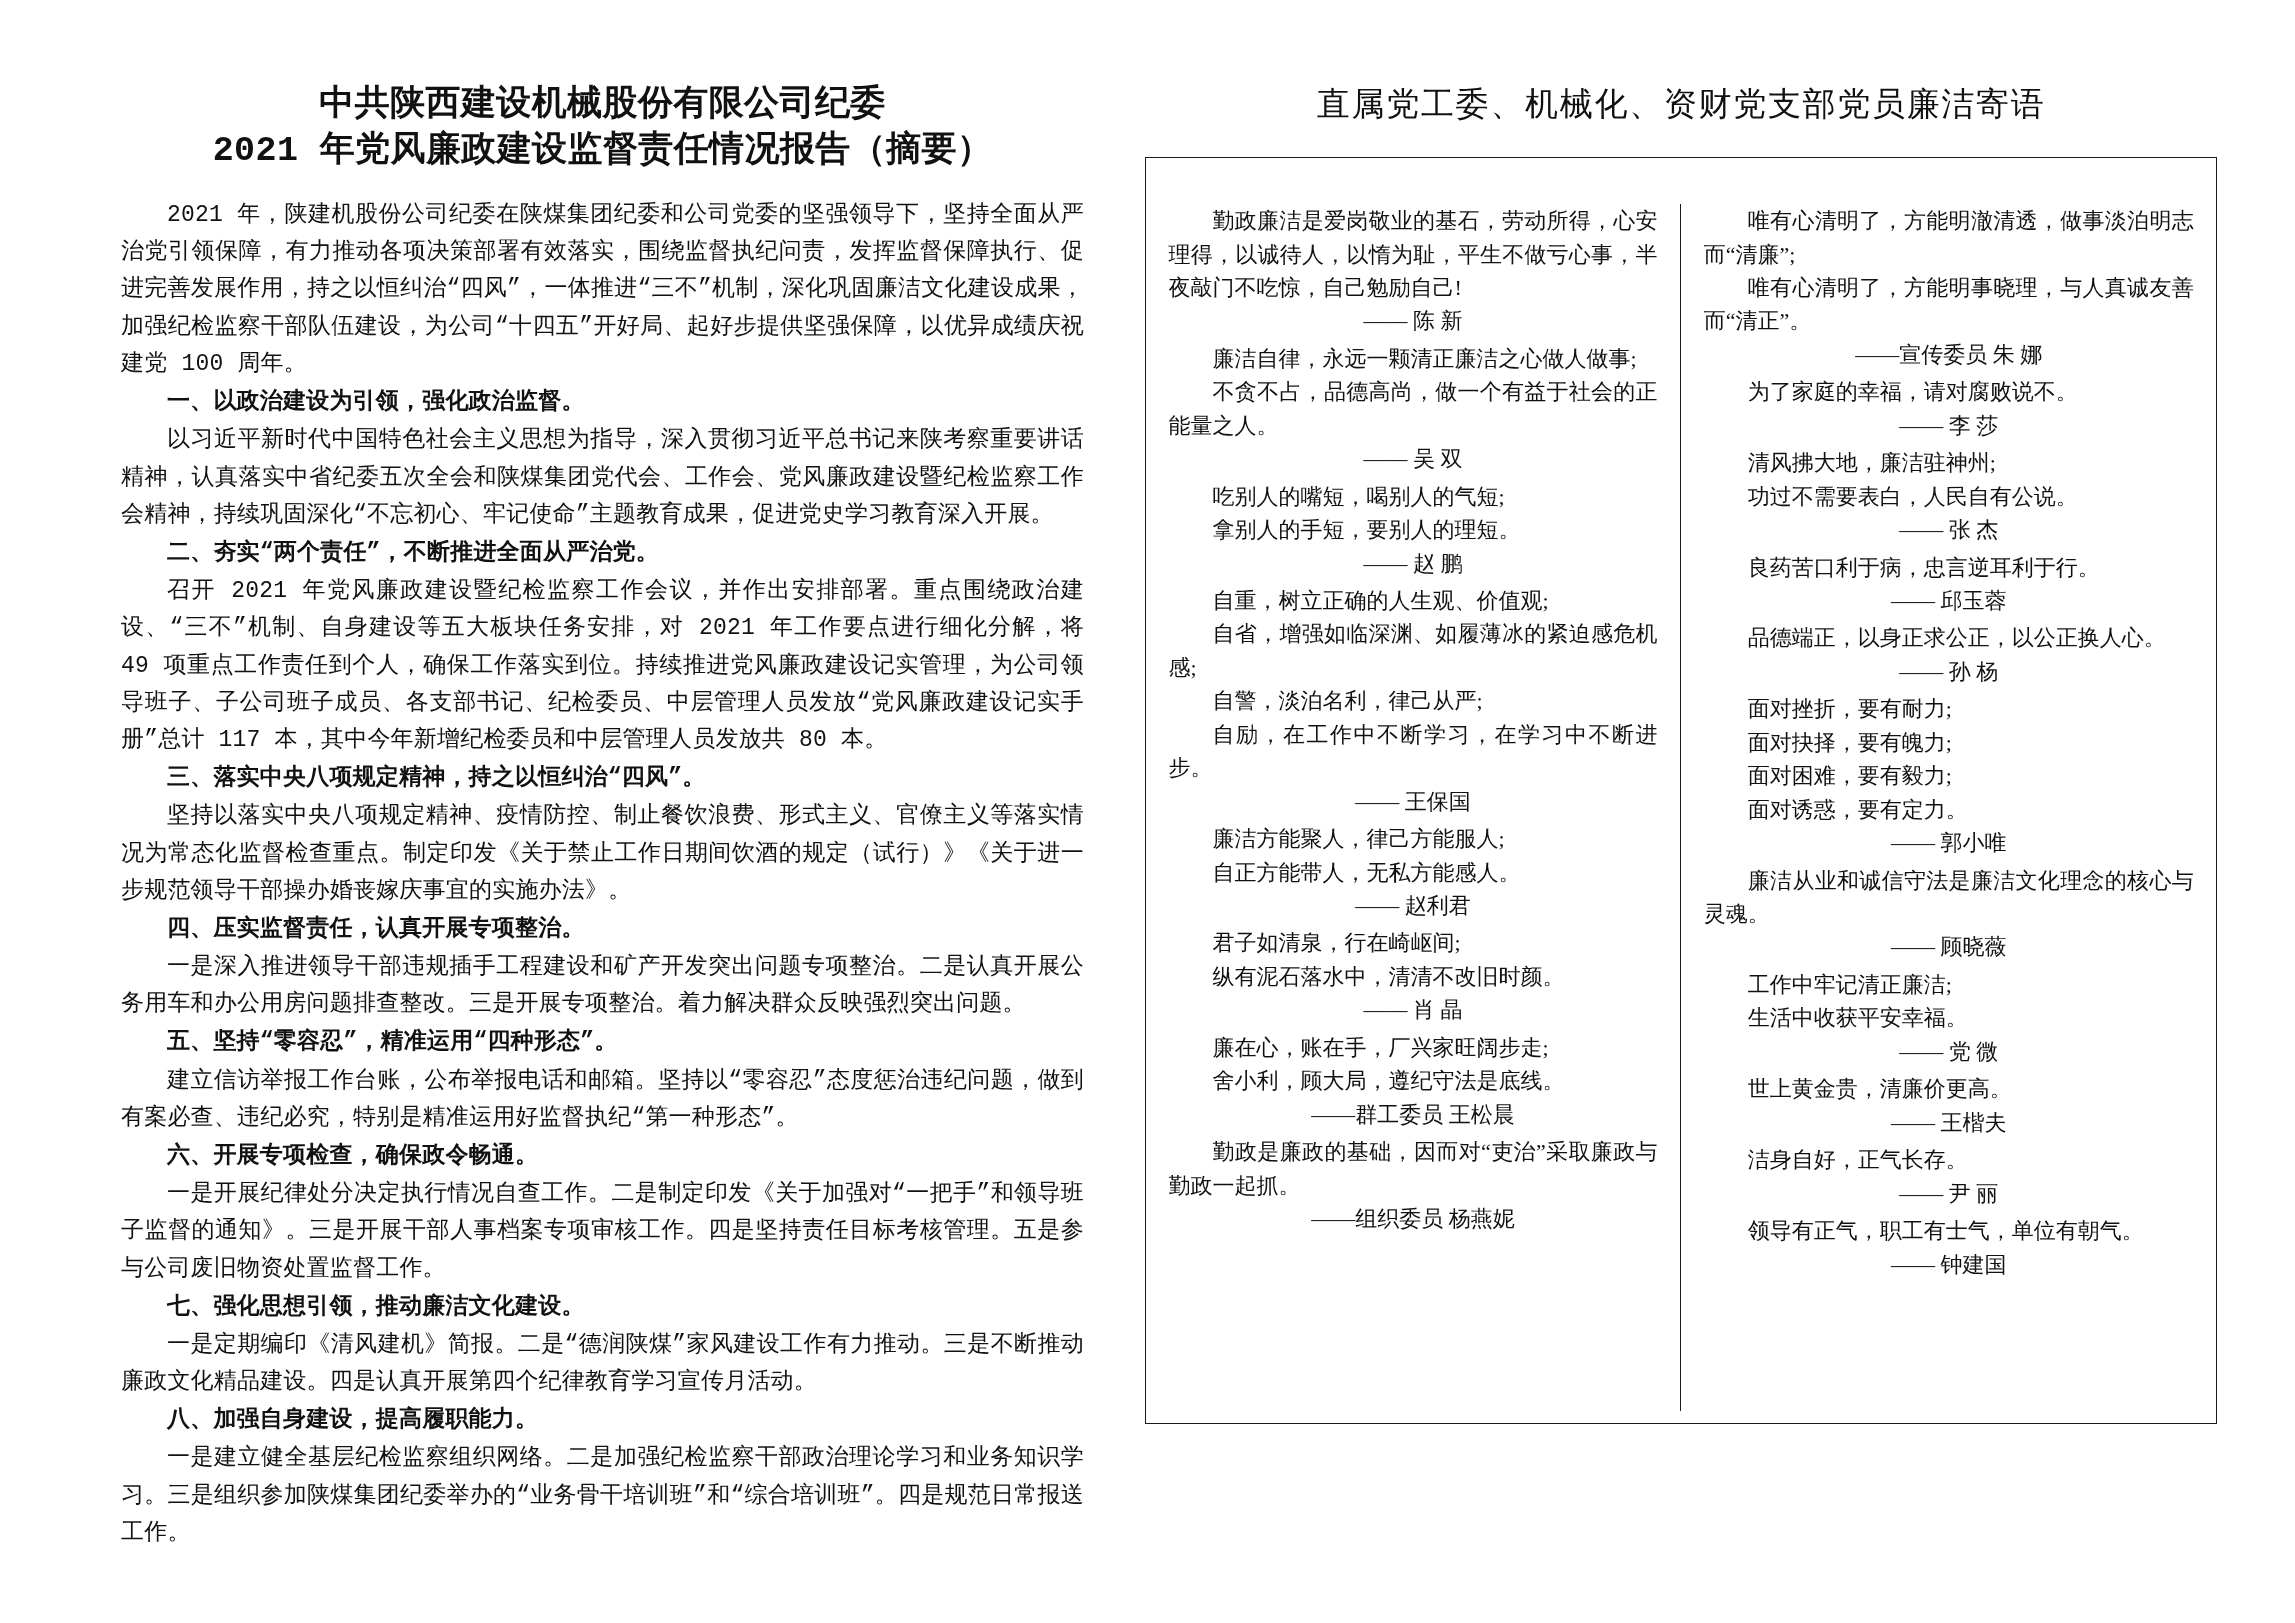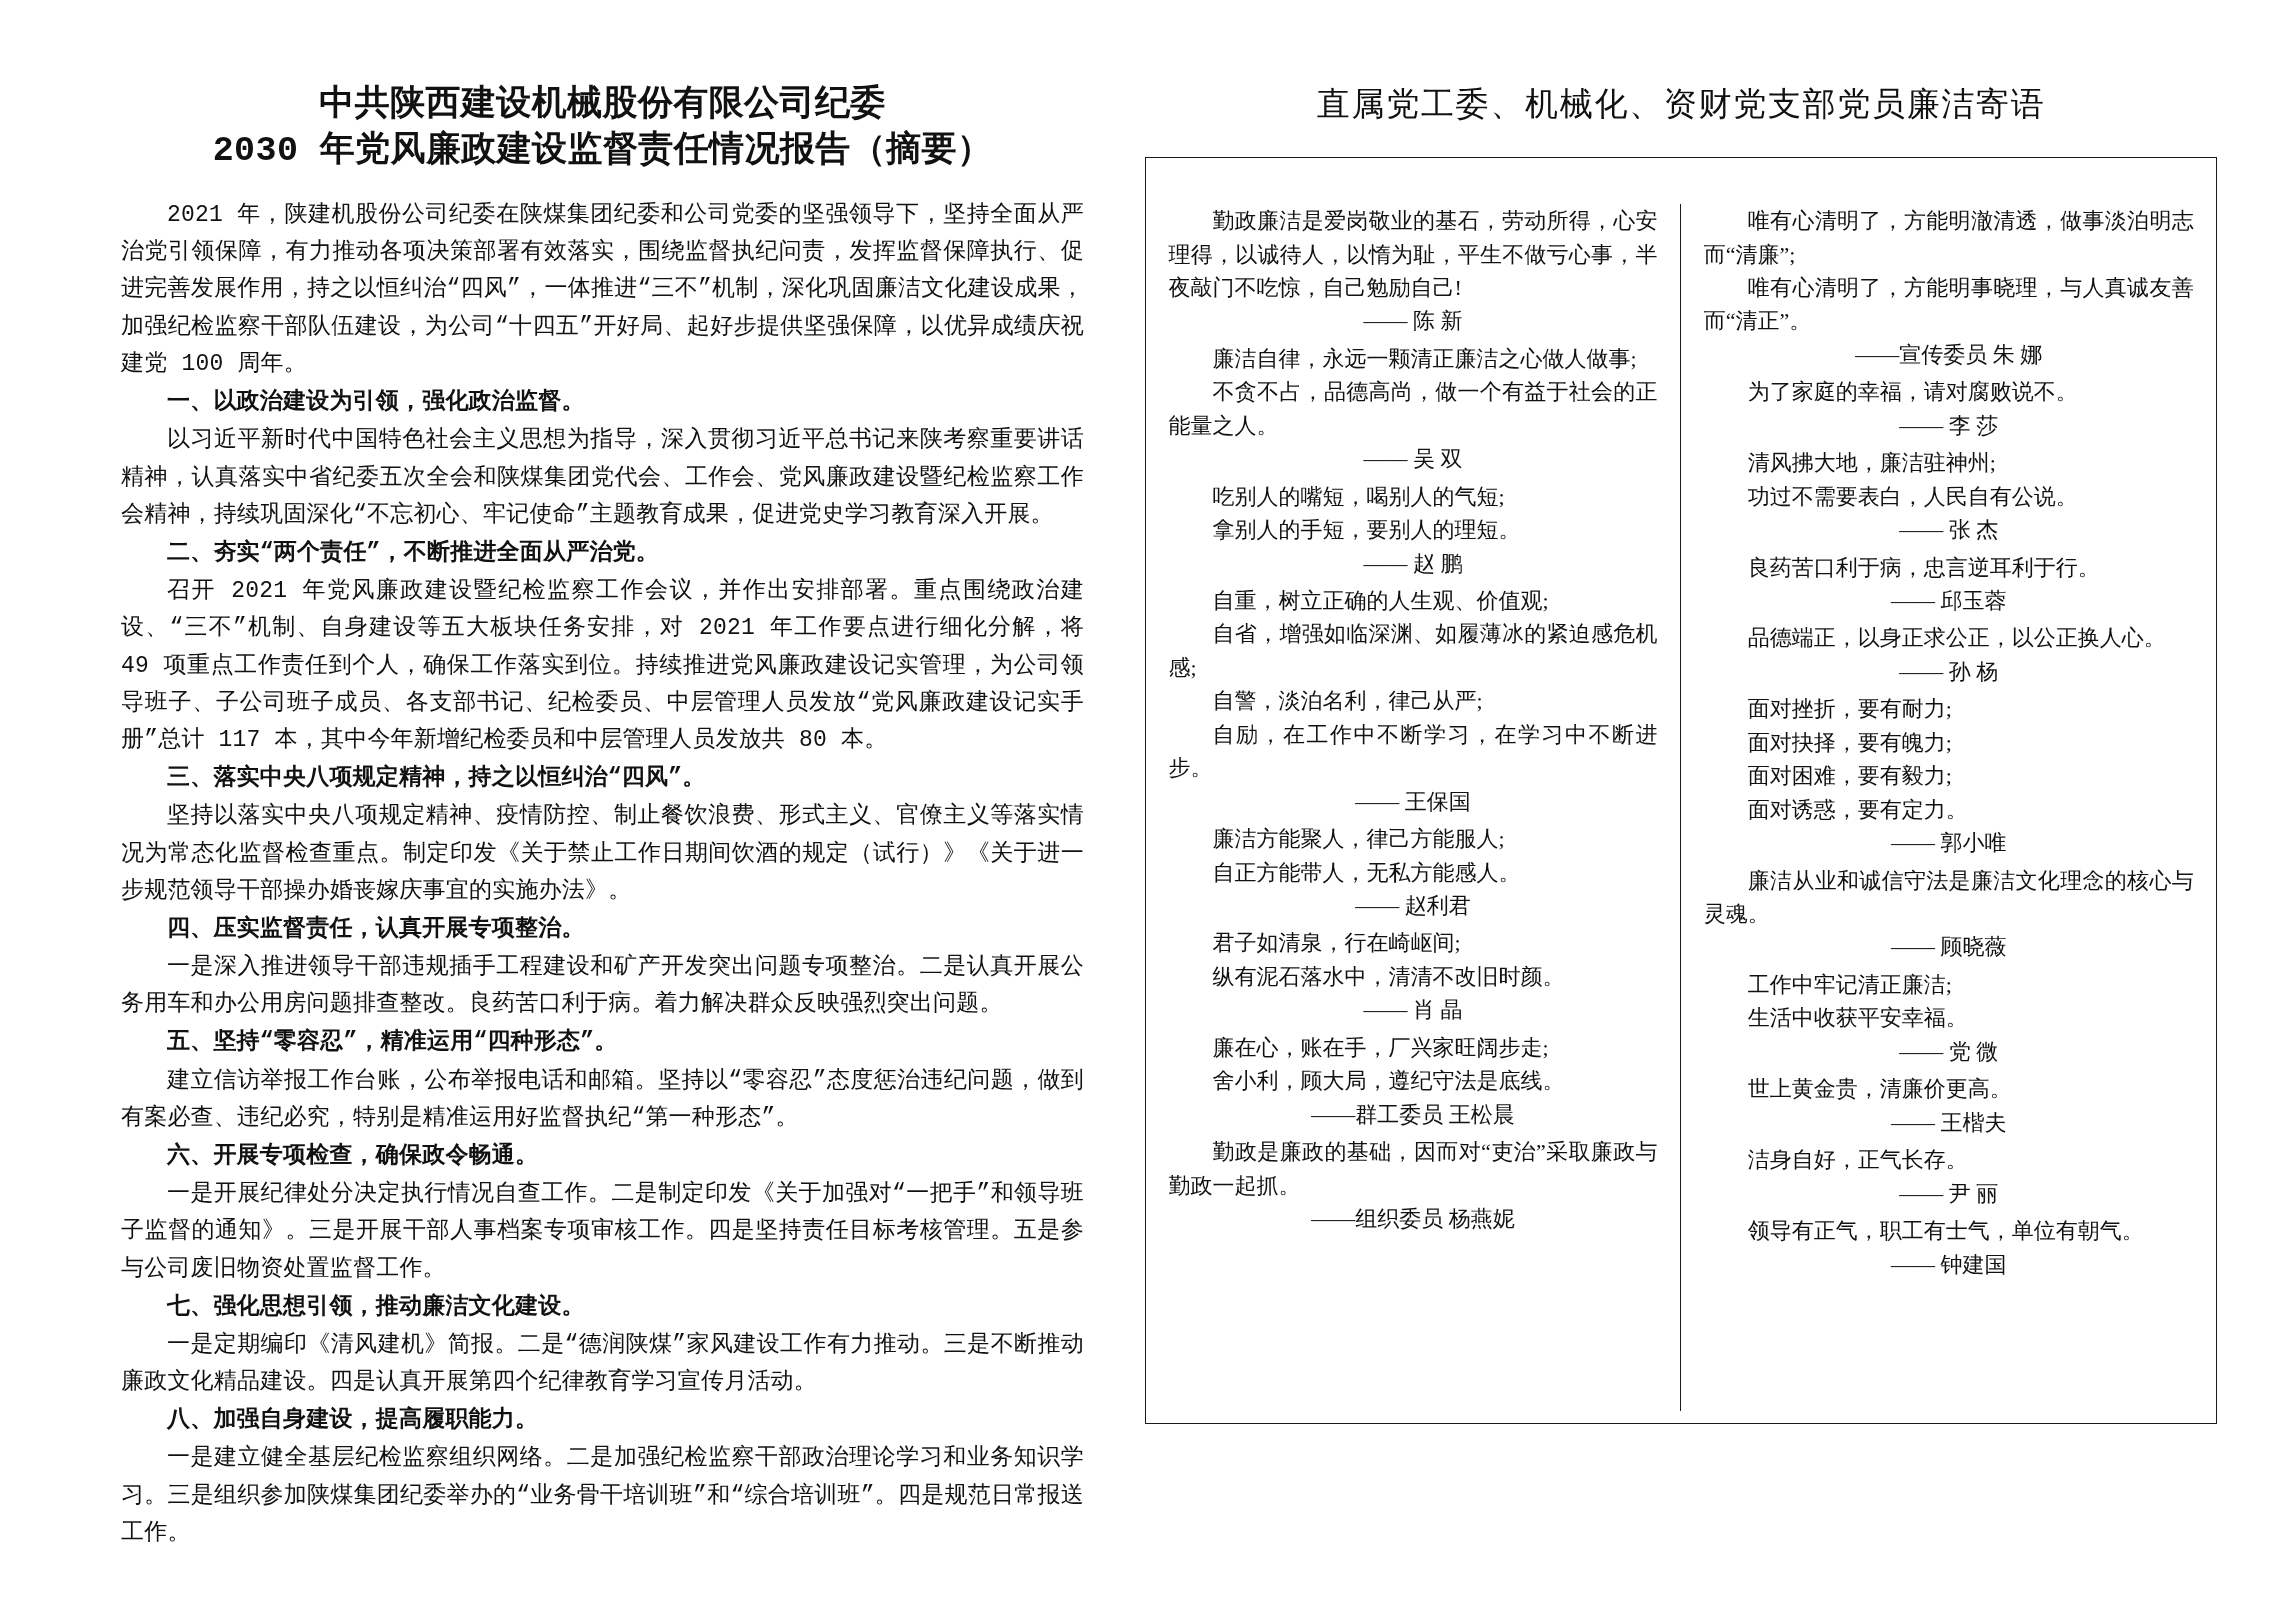--- a/index.html
+++ b/index.html
@@ -110,32 +110,32 @@
   }
 </style>
 </head>
 <body>
 
 <div class="page">
 
   <div class="left-col">
     <div class="doc-title">
       <span>中共陕西建设机械股份有限公司纪委</span>
-      <span class="line2">2030 年党风廉政建设监督责任情况报告（摘要）</span>
+      <span class="line2">2021 年党风廉政建设监督责任情况报告（摘要）</span>
     </div>
     <div>
       <p class="body-p">2021 年，陕建机股份公司纪委在陕煤集团纪委和公司党委的坚强领导下，坚持全面从严治党引领保障，有力推动各项决策部署有效落实，围绕监督执纪问责，发挥监督保障执行、促进完善发展作用，持之以恒纠治“四风”，一体推进“三不”机制，深化巩固廉洁文化建设成果，加强纪检监察干部队伍建设，为公司“十四五”开好局、起好步提供坚强保障，以优异成绩庆祝建党 100 周年。</p>
       <p class="body-p bold">一、以政治建设为引领，强化政治监督。</p>
       <p class="body-p">以习近平新时代中国特色社会主义思想为指导，深入贯彻习近平总书记来陕考察重要讲话精神，认真落实中省纪委五次全会和陕煤集团党代会、工作会、党风廉政建设暨纪检监察工作会精神，持续巩固深化“不忘初心、牢记使命”主题教育成果，促进党史学习教育深入开展。</p>
       <p class="body-p bold">二、夯实“两个责任”，不断推进全面从严治党。</p>
       <p class="body-p">召开 2021 年党风廉政建设暨纪检监察工作会议，并作出安排部署。重点围绕政治建设、“三不”机制、自身建设等五大板块任务安排，对 2021 年工作要点进行细化分解，将 49 项重点工作责任到个人，确保工作落实到位。持续推进党风廉政建设记实管理，为公司领导班子、子公司班子成员、各支部书记、纪检委员、中层管理人员发放“党风廉政建设记实手册”总计 117 本，其中今年新增纪检委员和中层管理人员发放共 80 本。</p>
       <p class="body-p bold">三、落实中央八项规定精神，持之以恒纠治“四风”。</p>
       <p class="body-p">坚持以落实中央八项规定精神、疫情防控、制止餐饮浪费、形式主义、官僚主义等落实情况为常态化监督检查重点。制定印发《关于禁止工作日期间饮酒的规定（试行）》《关于进一步规范领导干部操办婚丧嫁庆事宜的实施办法》。</p>
       <p class="body-p bold">四、压实监督责任，认真开展专项整治。</p>
-      <p class="body-p">一是深入推进领导干部违规插手工程建设和矿产开发突出问题专项整治。二是认真开展公务用车和办公用房问题排查整改。良药苦口利于病。着力解决群众反映强烈突出问题。</p>
+      <p class="body-p">一是深入推进领导干部违规插手工程建设和矿产开发突出问题专项整治。二是认真开展公务用车和办公用房问题排查整改。三是开展专项整治。着力解决群众反映强烈突出问题。</p>
       <p class="body-p bold">五、坚持“零容忍”，精准运用“四种形态”。</p>
       <p class="body-p">建立信访举报工作台账，公布举报电话和邮箱。坚持以“零容忍”态度惩治违纪问题，做到有案必查、违纪必究，特别是精准运用好监督执纪“第一种形态”。</p>
       <p class="body-p bold">六、开展专项检查，确保政令畅通。</p>
       <p class="body-p">一是开展纪律处分决定执行情况自查工作。二是制定印发《关于加强对“一把手”和领导班子监督的通知》。三是开展干部人事档案专项审核工作。四是坚持责任目标考核管理。五是参与公司废旧物资处置监督工作。</p>
       <p class="body-p bold">七、强化思想引领，推动廉洁文化建设。</p>
       <p class="body-p">一是定期编印《清风建机》简报。二是“德润陕煤”家风建设工作有力推动。三是不断推动廉政文化精品建设。四是认真开展第四个纪律教育学习宣传月活动。</p>
       <p class="body-p bold">八、加强自身建设，提高履职能力。</p>
       <p class="body-p">一是建立健全基层纪检监察组织网络。二是加强纪检监察干部政治理论学习和业务知识学习。三是组织参加陕煤集团纪委举办的“业务骨干培训班”和“综合培训班”。四是规范日常报送工作。</p>
     </div>
   </div>

